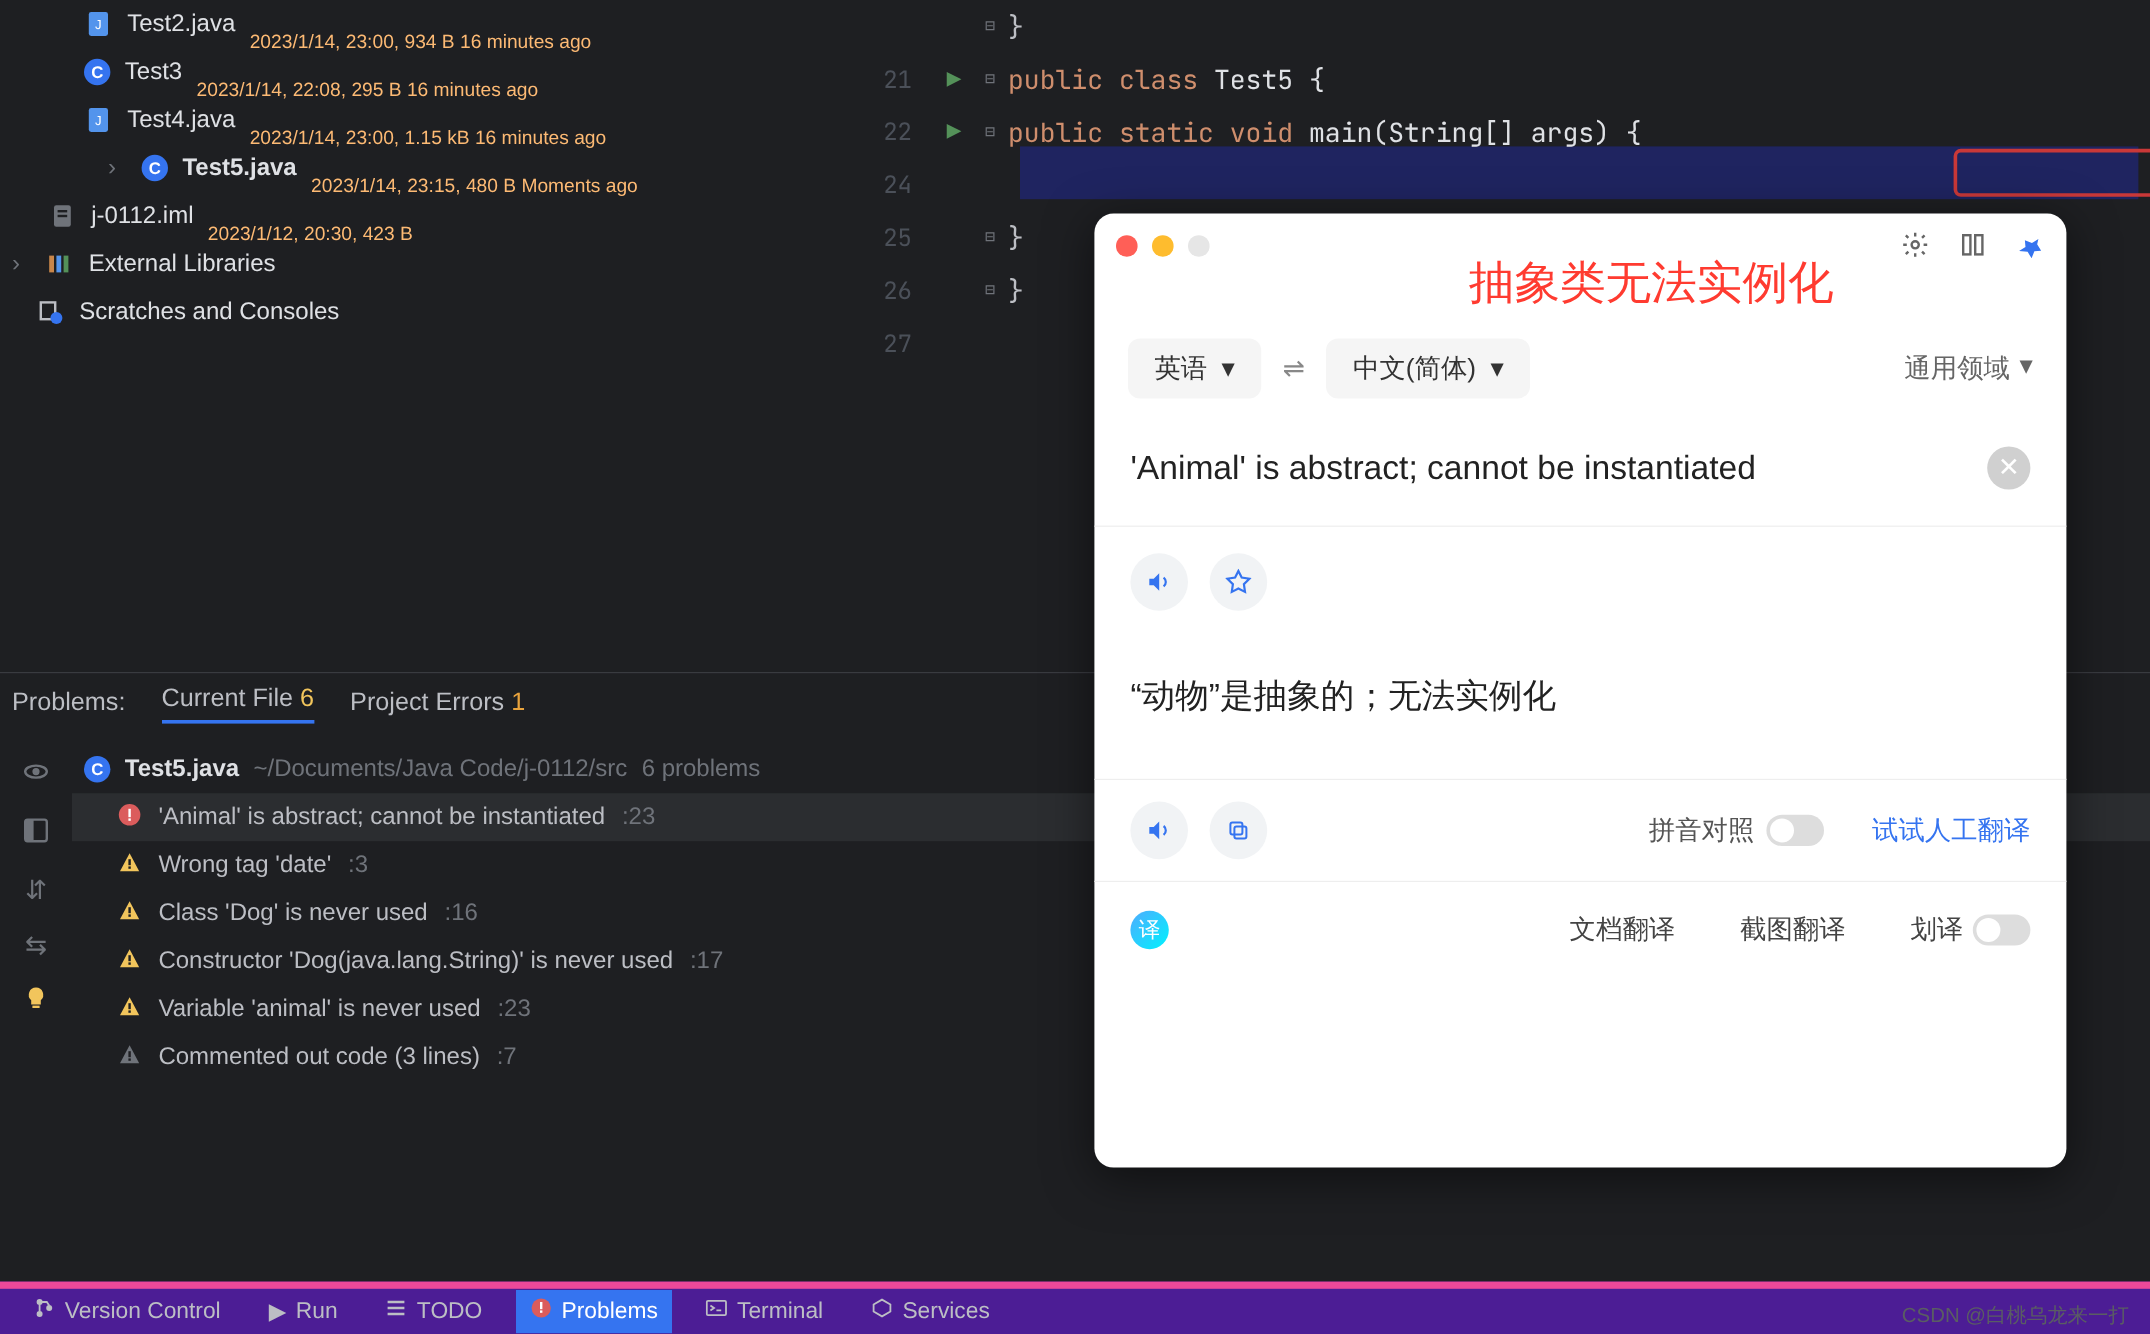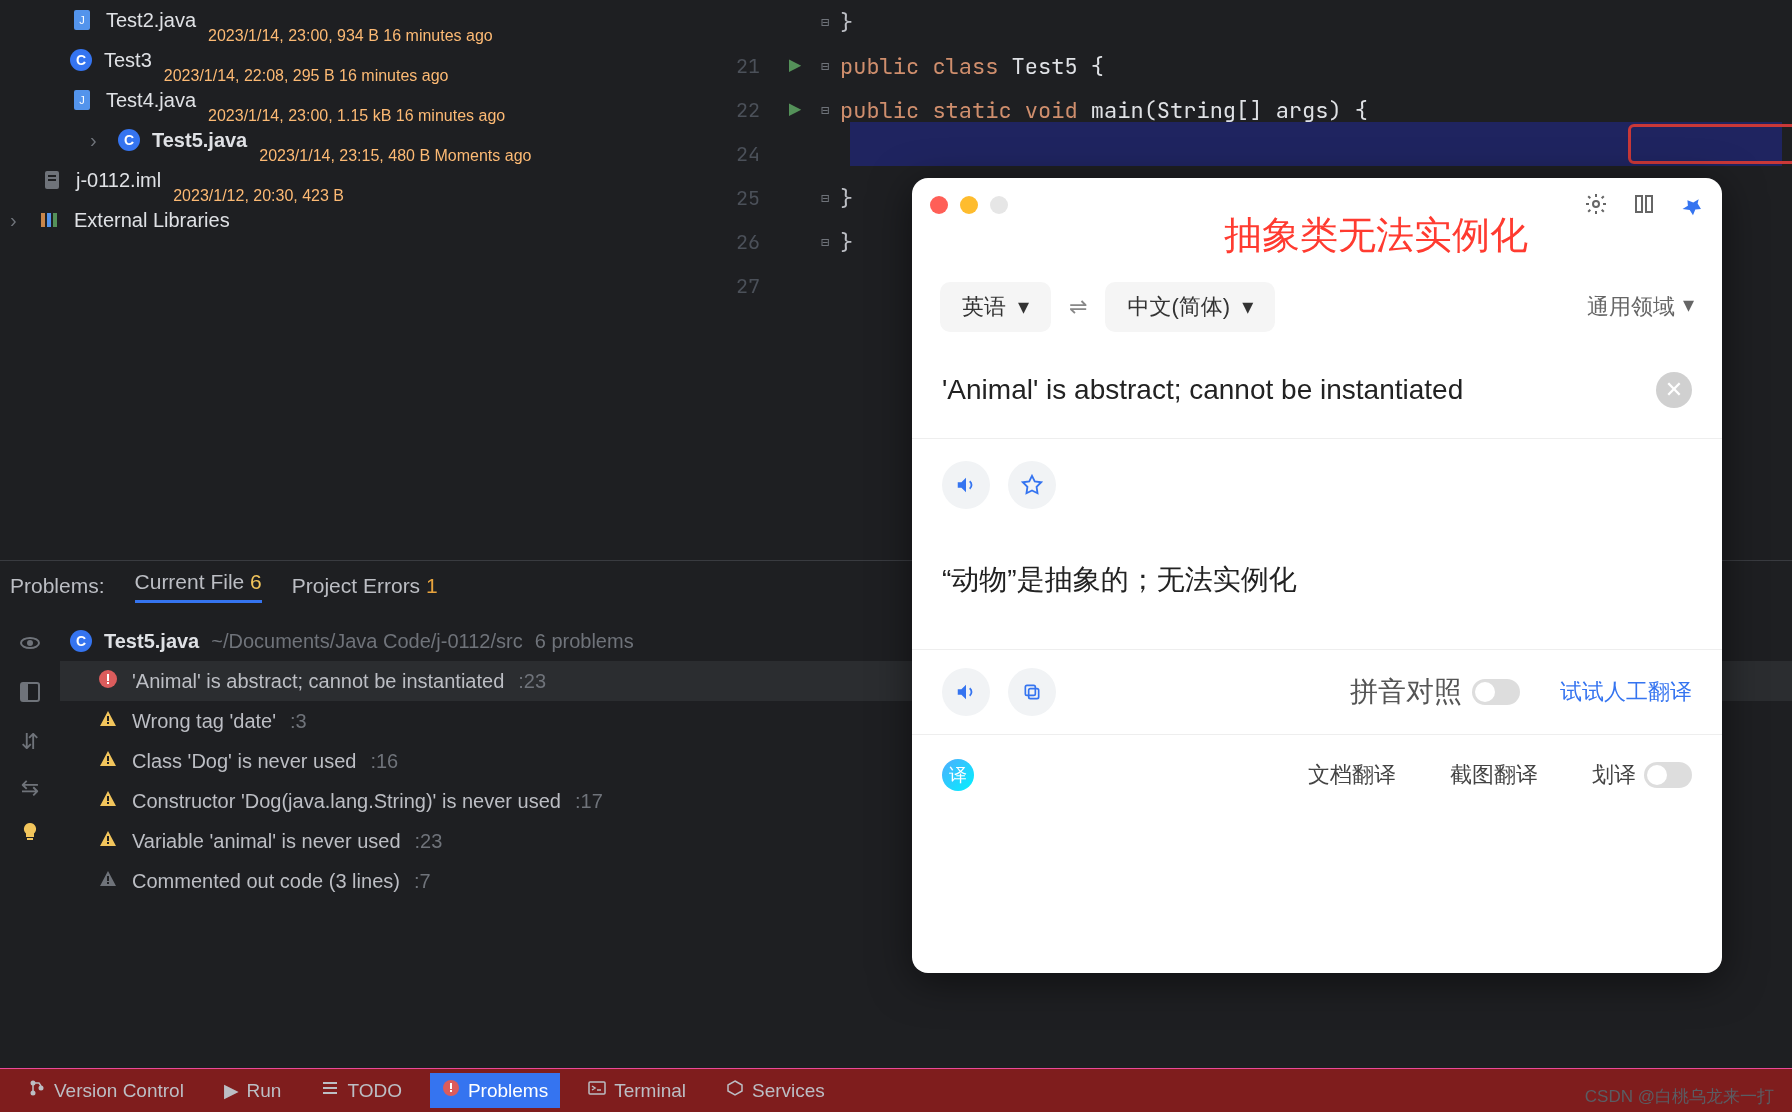--- a/index.html
+++ b/index.html
@@ -163,22 +163,22 @@
     .bottom-toolbar {
       position: absolute;
       bottom: 0;
       left: 0;
       right: 0;
       height: 44px;
       display: flex;
       align-items: center;
       gap: 24px;
       padding-left: 16px;
-      border-top: 1px solid #ec4899;
-      background: #7f1d1d;
+      border-top: 6px solid #ec4899;
+      background: #4c1d95;
       font-size: 19px;
     }
     .toolbar-item {
       display: flex;
       align-items: center;
       gap: 8px;
       padding: 6px 12px;
       color: #bcbec4;
     }
     .toolbar-item.active {
@@ -290,21 +290,21 @@
       font-size: 28px;
     }
     .bottom-actions {
       display: flex;
       align-items: center;
       padding: 18px 30px;
       gap: 18px;
       border-bottom: 1px solid #eee;
       border-top: 1px solid #eee;
     }
-    .toggle-label { color: #555; font-size: 28px; margin-left: auto; display: flex; align-items: center; gap: 10px; }
+    .toggle-label { color: #555; font-size: 22px; margin-left: auto; display: flex; align-items: center; gap: 10px; }
     .pill-toggle {
       width: 48px; height: 26px; background: #ddd; border-radius: 20px; position: relative;
     }
     .pill-toggle::after {
       content: ''; position: absolute; left: 3px; top: 3px; width: 20px; height: 20px; background: white; border-radius: 50%;
     }
     .try-link { color: #3574f0; font-size: 22px; margin-left: 22px; }
     .footer-row {
       display: flex;
       align-items: center;
@@ -370,20 +370,29 @@
     <div class="tree-item root">
       <span class="tree-arrow">›</span>
       <span class="file-icon">
         <svg width="22" height="22" viewBox="0 0 22 22">
             <rect x="2" y="4" width="4" height="14" fill="#c9864a"></rect>
             <rect x="8" y="4" width="4" height="14" fill="#5394ec"></rect>
             <rect x="14" y="4" width="4" height="14" fill="#549159"></rect>
           </svg>
       </span>
       <span class="file-name">External Libraries</span>
+    </div>
+    <div class="tree-item root" style="padding-left:30px">
+      <span class="file-icon">
+        <svg width="22" height="22" viewBox="0 0 22 22">
+            <rect x="3" y="3" width="12" height="14" fill="none" stroke="#bcbec4" stroke-width="2"></rect>
+            <circle cx="16" cy="16" r="5" fill="#3574f0"></circle>
+          </svg>
+      </span>
+      <span class="file-name">Scratches and Consoles</span>
     </div>
 
   </div>
 
   <div class="editor">
     <div class="highlighted-line"></div>
     <div id="editor-lines" style="position:relative;z-index:1">
         <div class="gutter-row">
           <span class="line-number"></span>
           <span class="run-gutter"></span>

